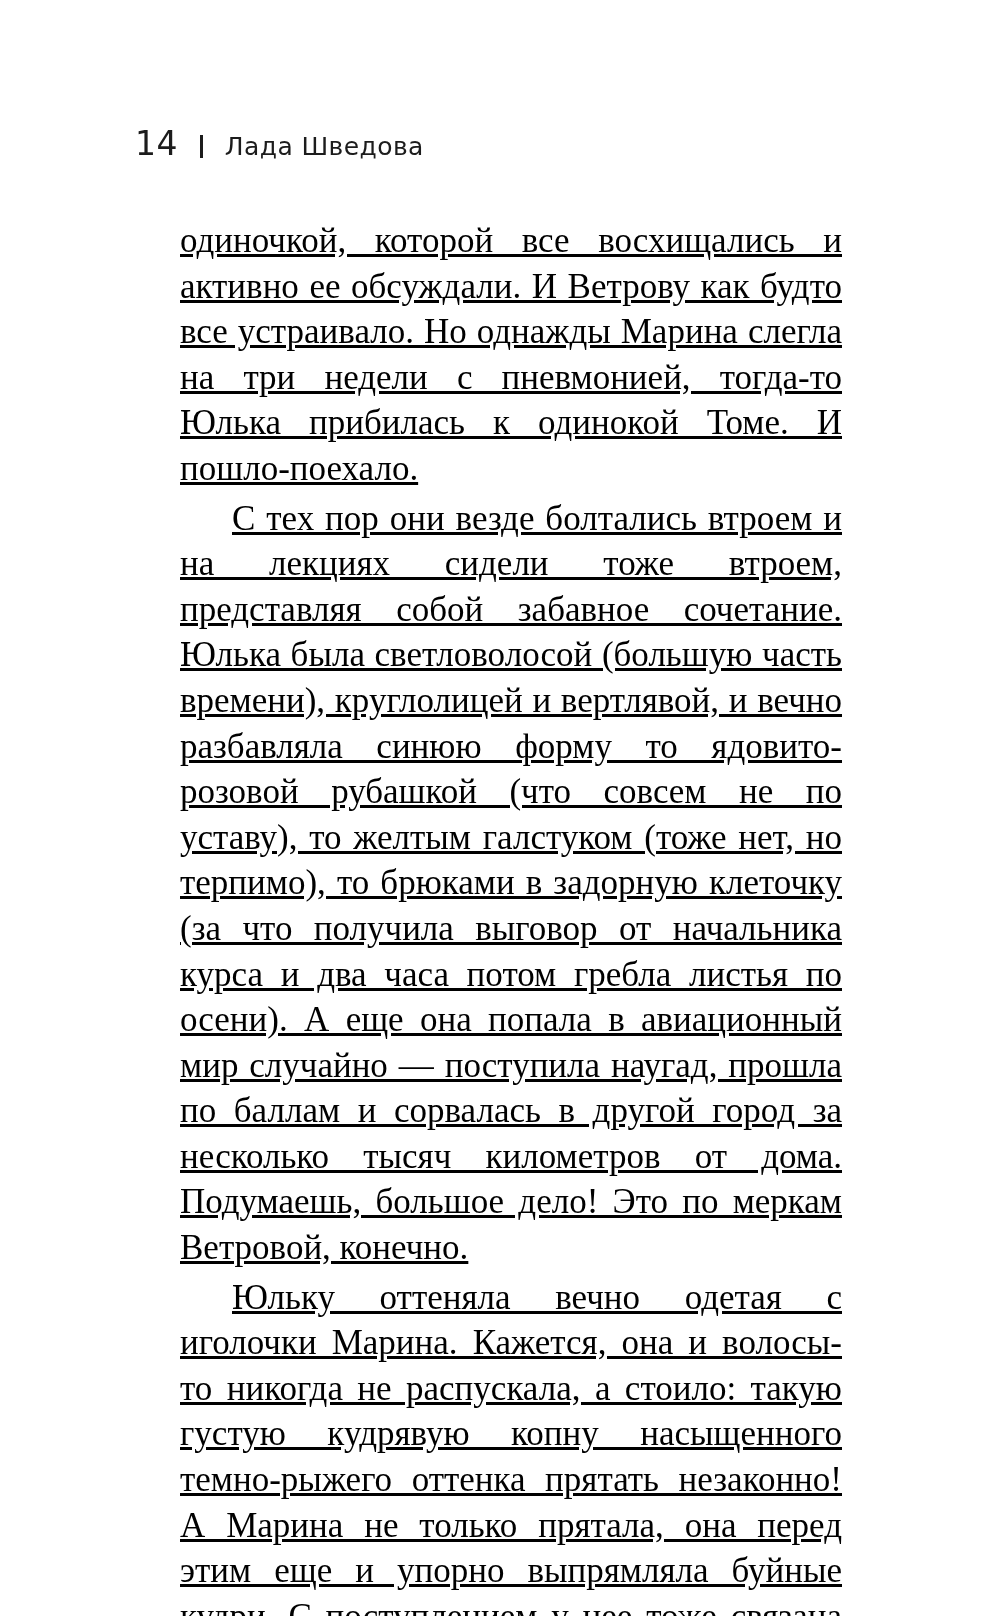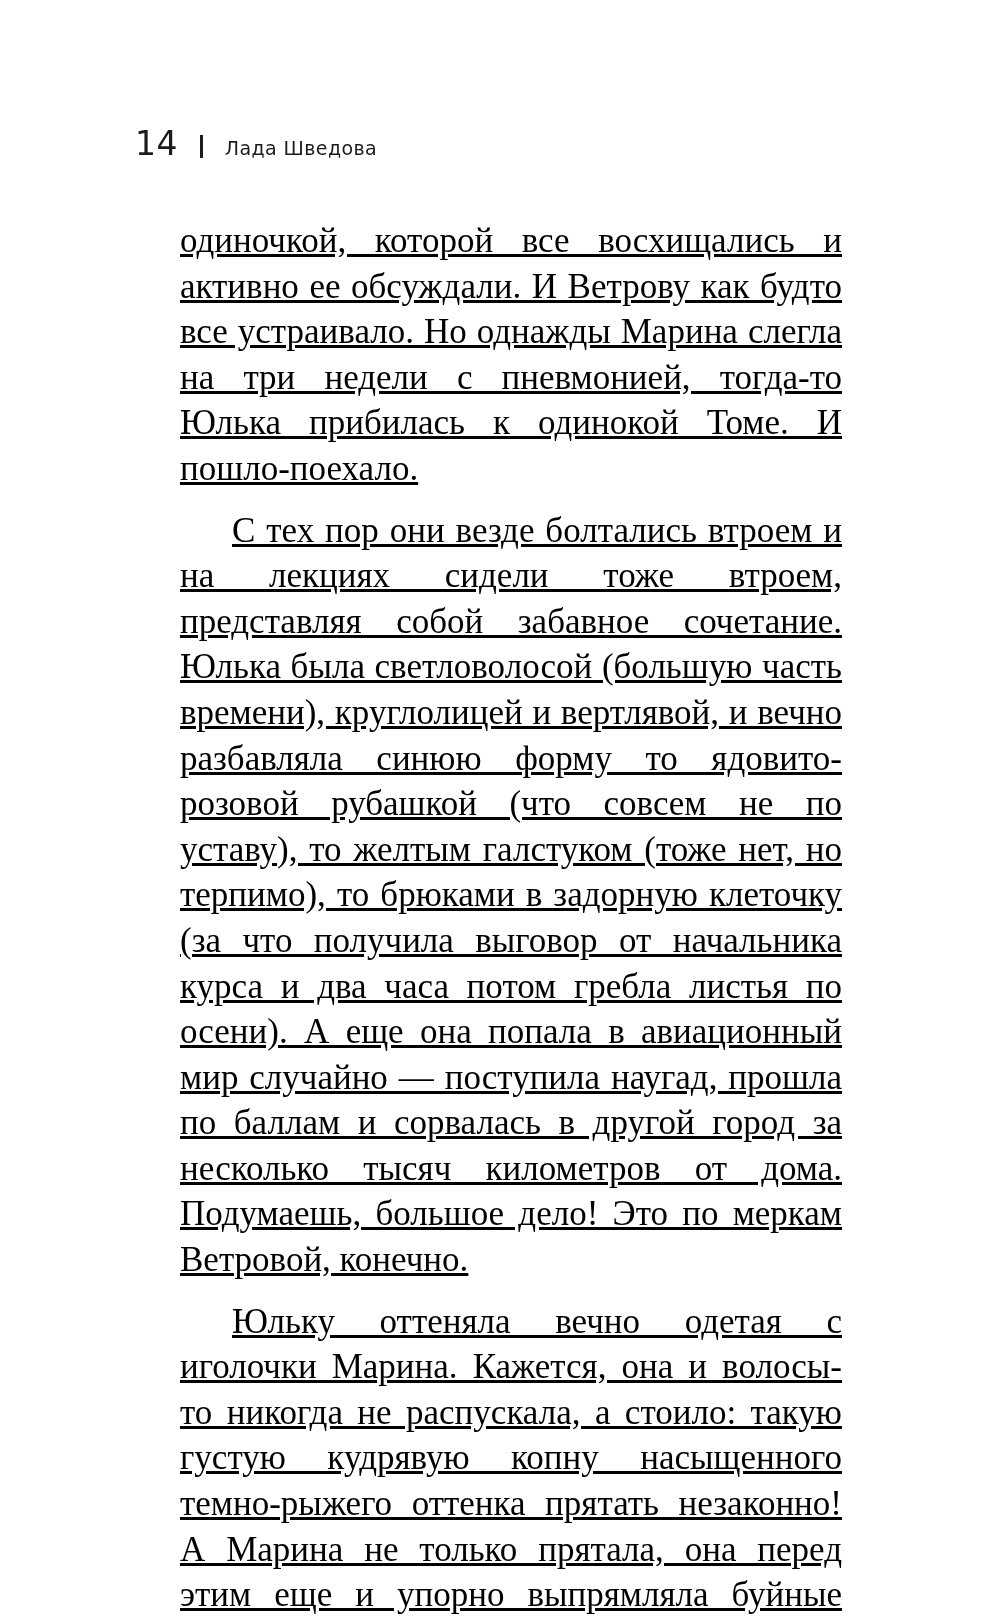--- a/index.html
+++ b/index.html
@@ -36,21 +36,21 @@
   }
   .running-head .sep {
     display: inline-block;
     width: 3px;
     height: 23px;
     background: #1c1c1c;
     margin: 0 22px;
     transform: translateY(3px);
   }
   .running-head .author {
-    font-size: 19px;
+    font-size: 25px;
   }
   .body-text {
     position: absolute;
     top: 218px;
     left: 180px;
     width: 662px;
     font-size: 35px;
     line-height: 45.6px;
     text-align: justify;
     text-justify: inter-word;
@@ -58,21 +58,21 @@
     text-decoration: underline;
   }
   .body-text p {
     margin: 0;
   }
   .body-text p.indent {
     text-indent: 52px;
   }
   
   .body-text p + p {
-    margin-top: 16px;
+    margin-top: 4px;
   }
 </style>
 </head>
 <body>
 
 <div class="page">
 
   <div class="running-head">
     <span class="folio">14</span>
     <span class="sep"></span>

